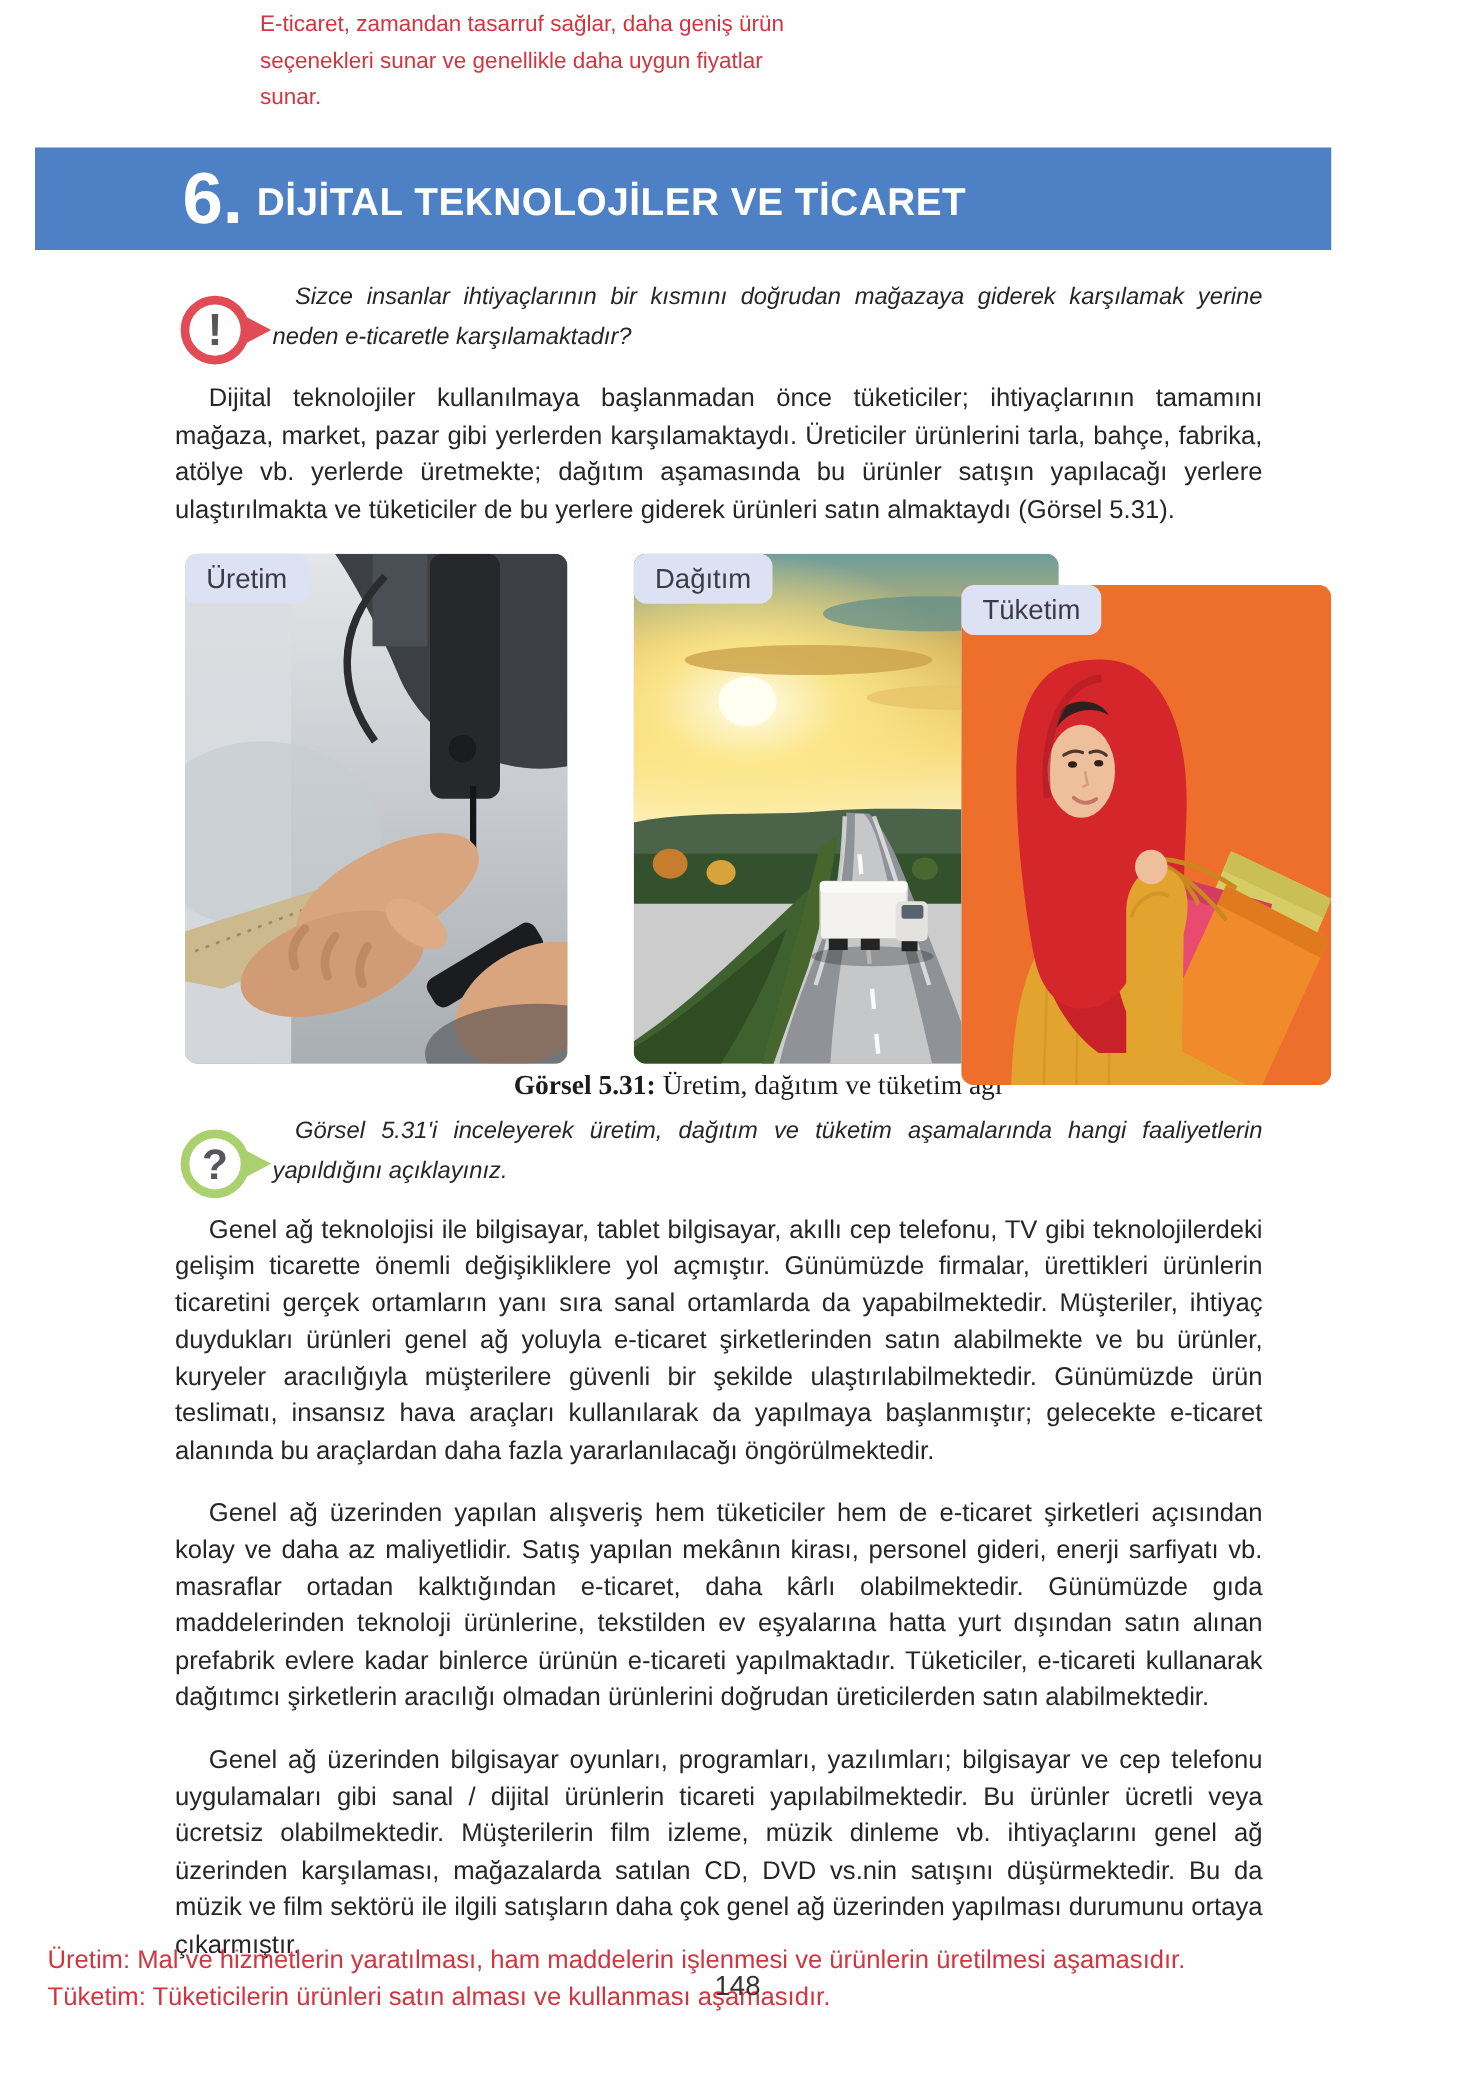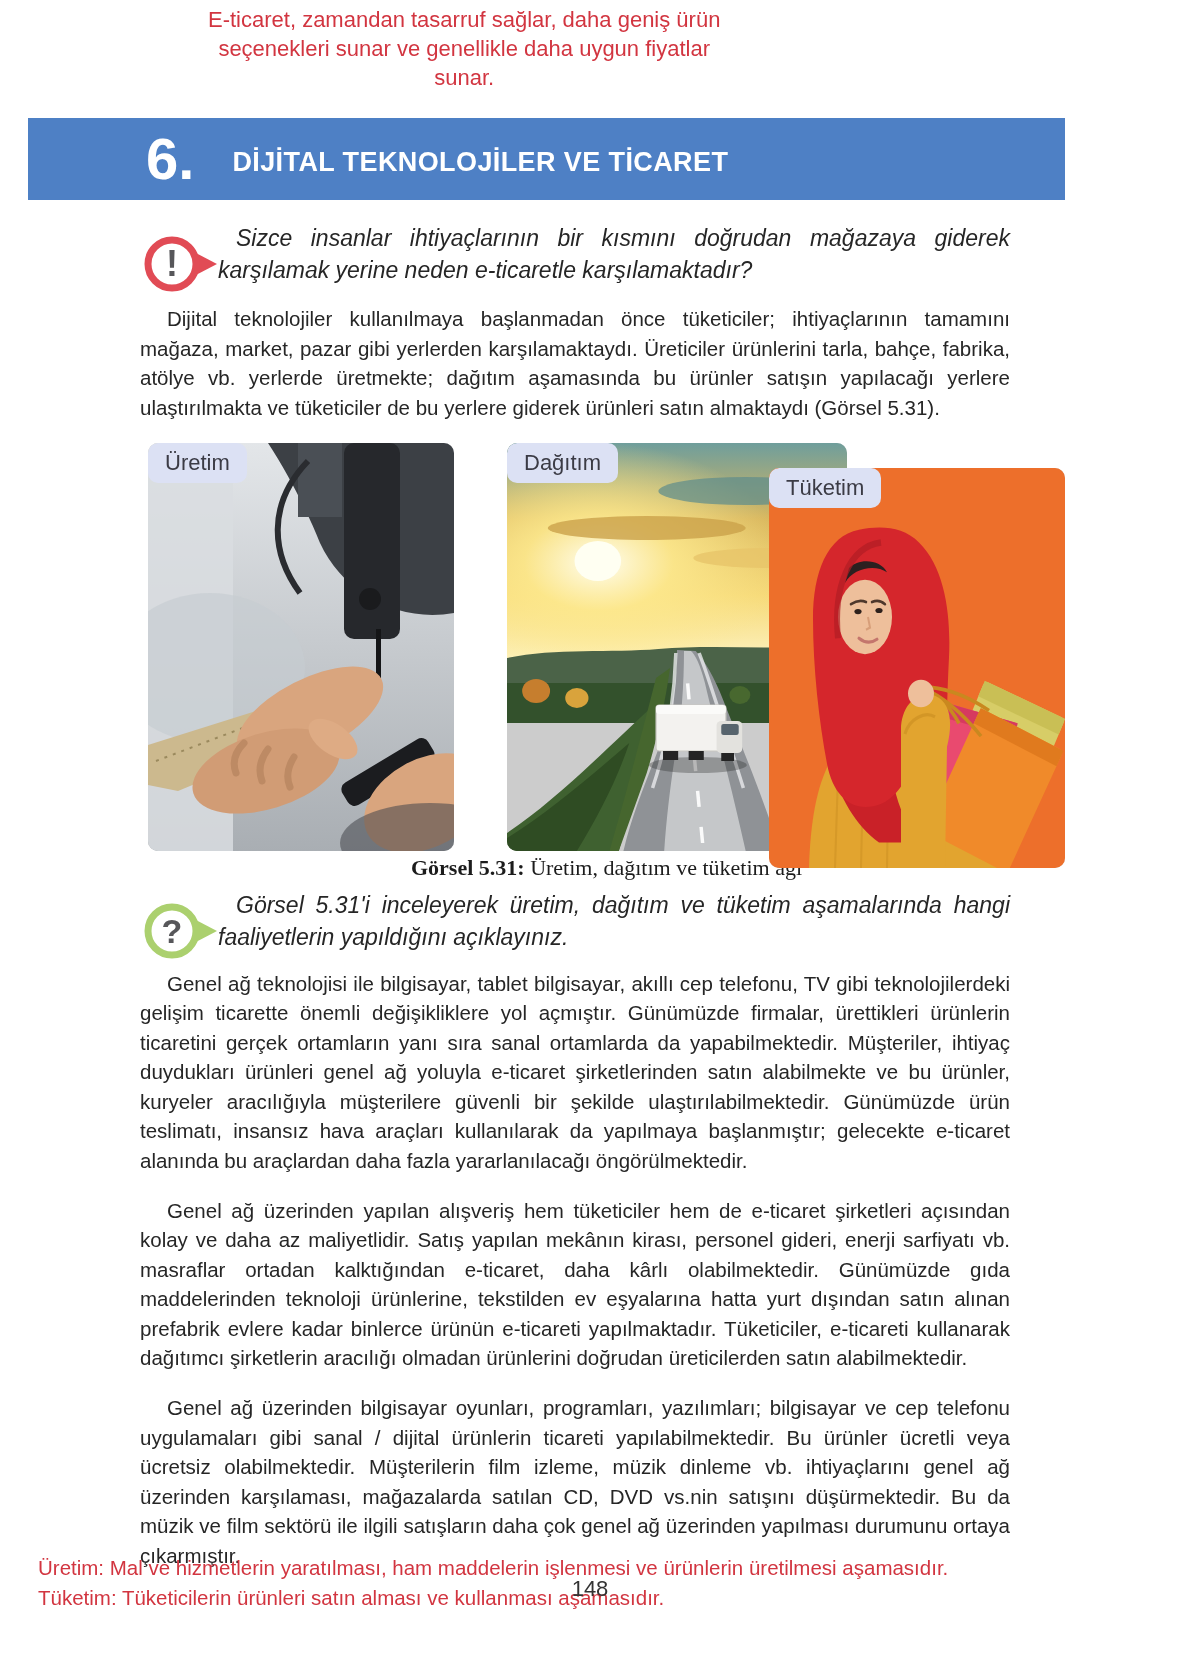--- a/index.html
+++ b/index.html
@@ -6,34 +6,34 @@
     --accent-blue:#4e80c5; --accent-red:#d23540; --icon-red:#e14b55; --icon-green:#abd06e;
     --icon-glyph:#57575a; --chip-bg:#dce1f4; --chip-text:#3b3b45; --body-text:#262626;
     --caption-text:#1c1c1c; --page-number:#333333; --photo3-bg:#ed6f2b;
   }
   html,body{margin:0;padding:0;background:#fff;}
   #page{position:relative;width:1180px;height:1664px;background:#fff;overflow:hidden;
         font-family:"Liberation Sans",sans-serif;color:var(--body-text);}
 
   
   .top-note{position:absolute;left:208px;top:5px;color:var(--accent-red);
-            font-size:22px;line-height:29px;white-space:nowrap;text-align:center;}
+            font-size:18px;line-height:29px;white-space:nowrap;}
 
   
   .band{position:absolute;left:28px;top:118px;width:1037px;height:82px;background:var(--accent-blue);
         display:flex;align-items:center;color:#fff;}
   .band .num{font-size:58px;font-weight:700;margin-left:118px;line-height:1;}
-  .band .title{font-size:27px;font-weight:700;margin-left:38px;letter-spacing:.4px;margin-top:6px;}
+  .band .title{font-size:31px;font-weight:700;margin-left:11px;letter-spacing:.4px;margin-top:6px;}
 
   
   #col{position:absolute;left:140px;top:222px;width:870px;}
 
   .icon-row{position:relative;min-height:70px;}
   .icon-row .bubble{position:absolute;left:2px;top:10px;}
-  .icon-row .prompt{margin-left:78px;width:792px;font-style:italic;font-size:23px;
+  .icon-row .prompt{margin-left:78px;width:792px;font-style:italic;font-size:19px;
                     line-height:32px;text-align:justify;text-indent:18px;}
 
   .para{font-size:20.5px;line-height:29.5px;text-align:justify;text-indent:27px;color:var(--body-text);}
   .p1{margin-top:12px;} .p2{margin-top:10px;} .p3{margin-top:14px;} .p4{margin-top:14px;}
 
   
   .figure{position:relative;margin-top:8px;margin-left:8px;width:917px;height:408px;}
   .photo{position:absolute;top:0;overflow:hidden;border-radius:10px;background:#ccc;}
   .photo svg{display:block;width:100%;height:100%;}
   .ph1{left:0;width:306px;height:408px;}

